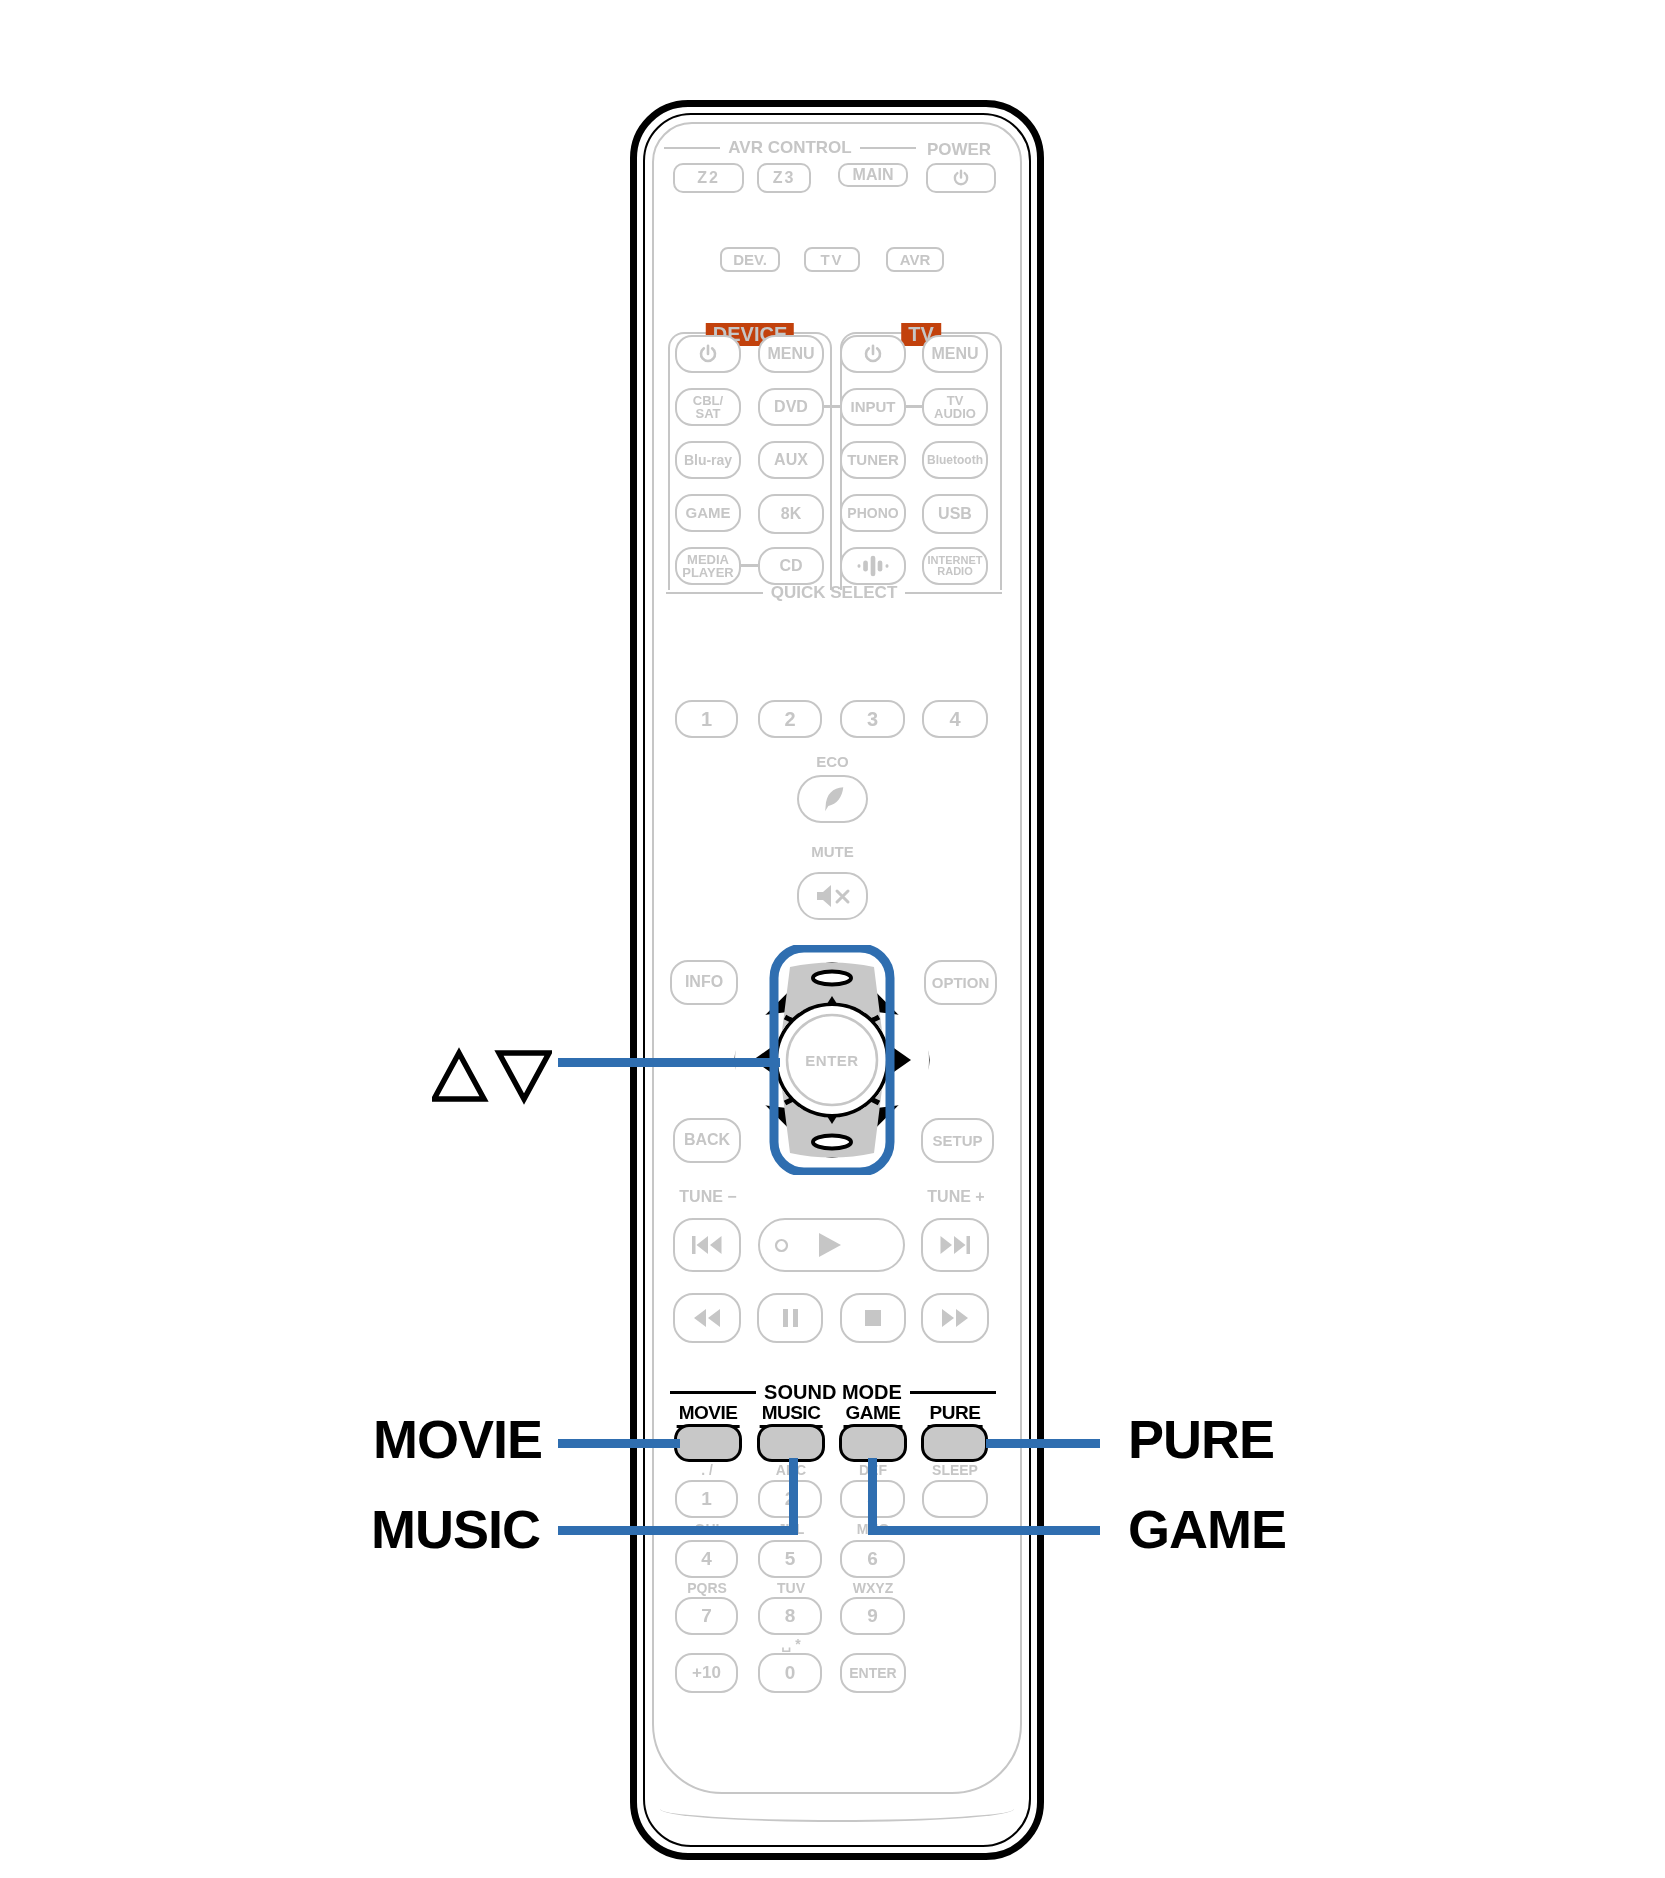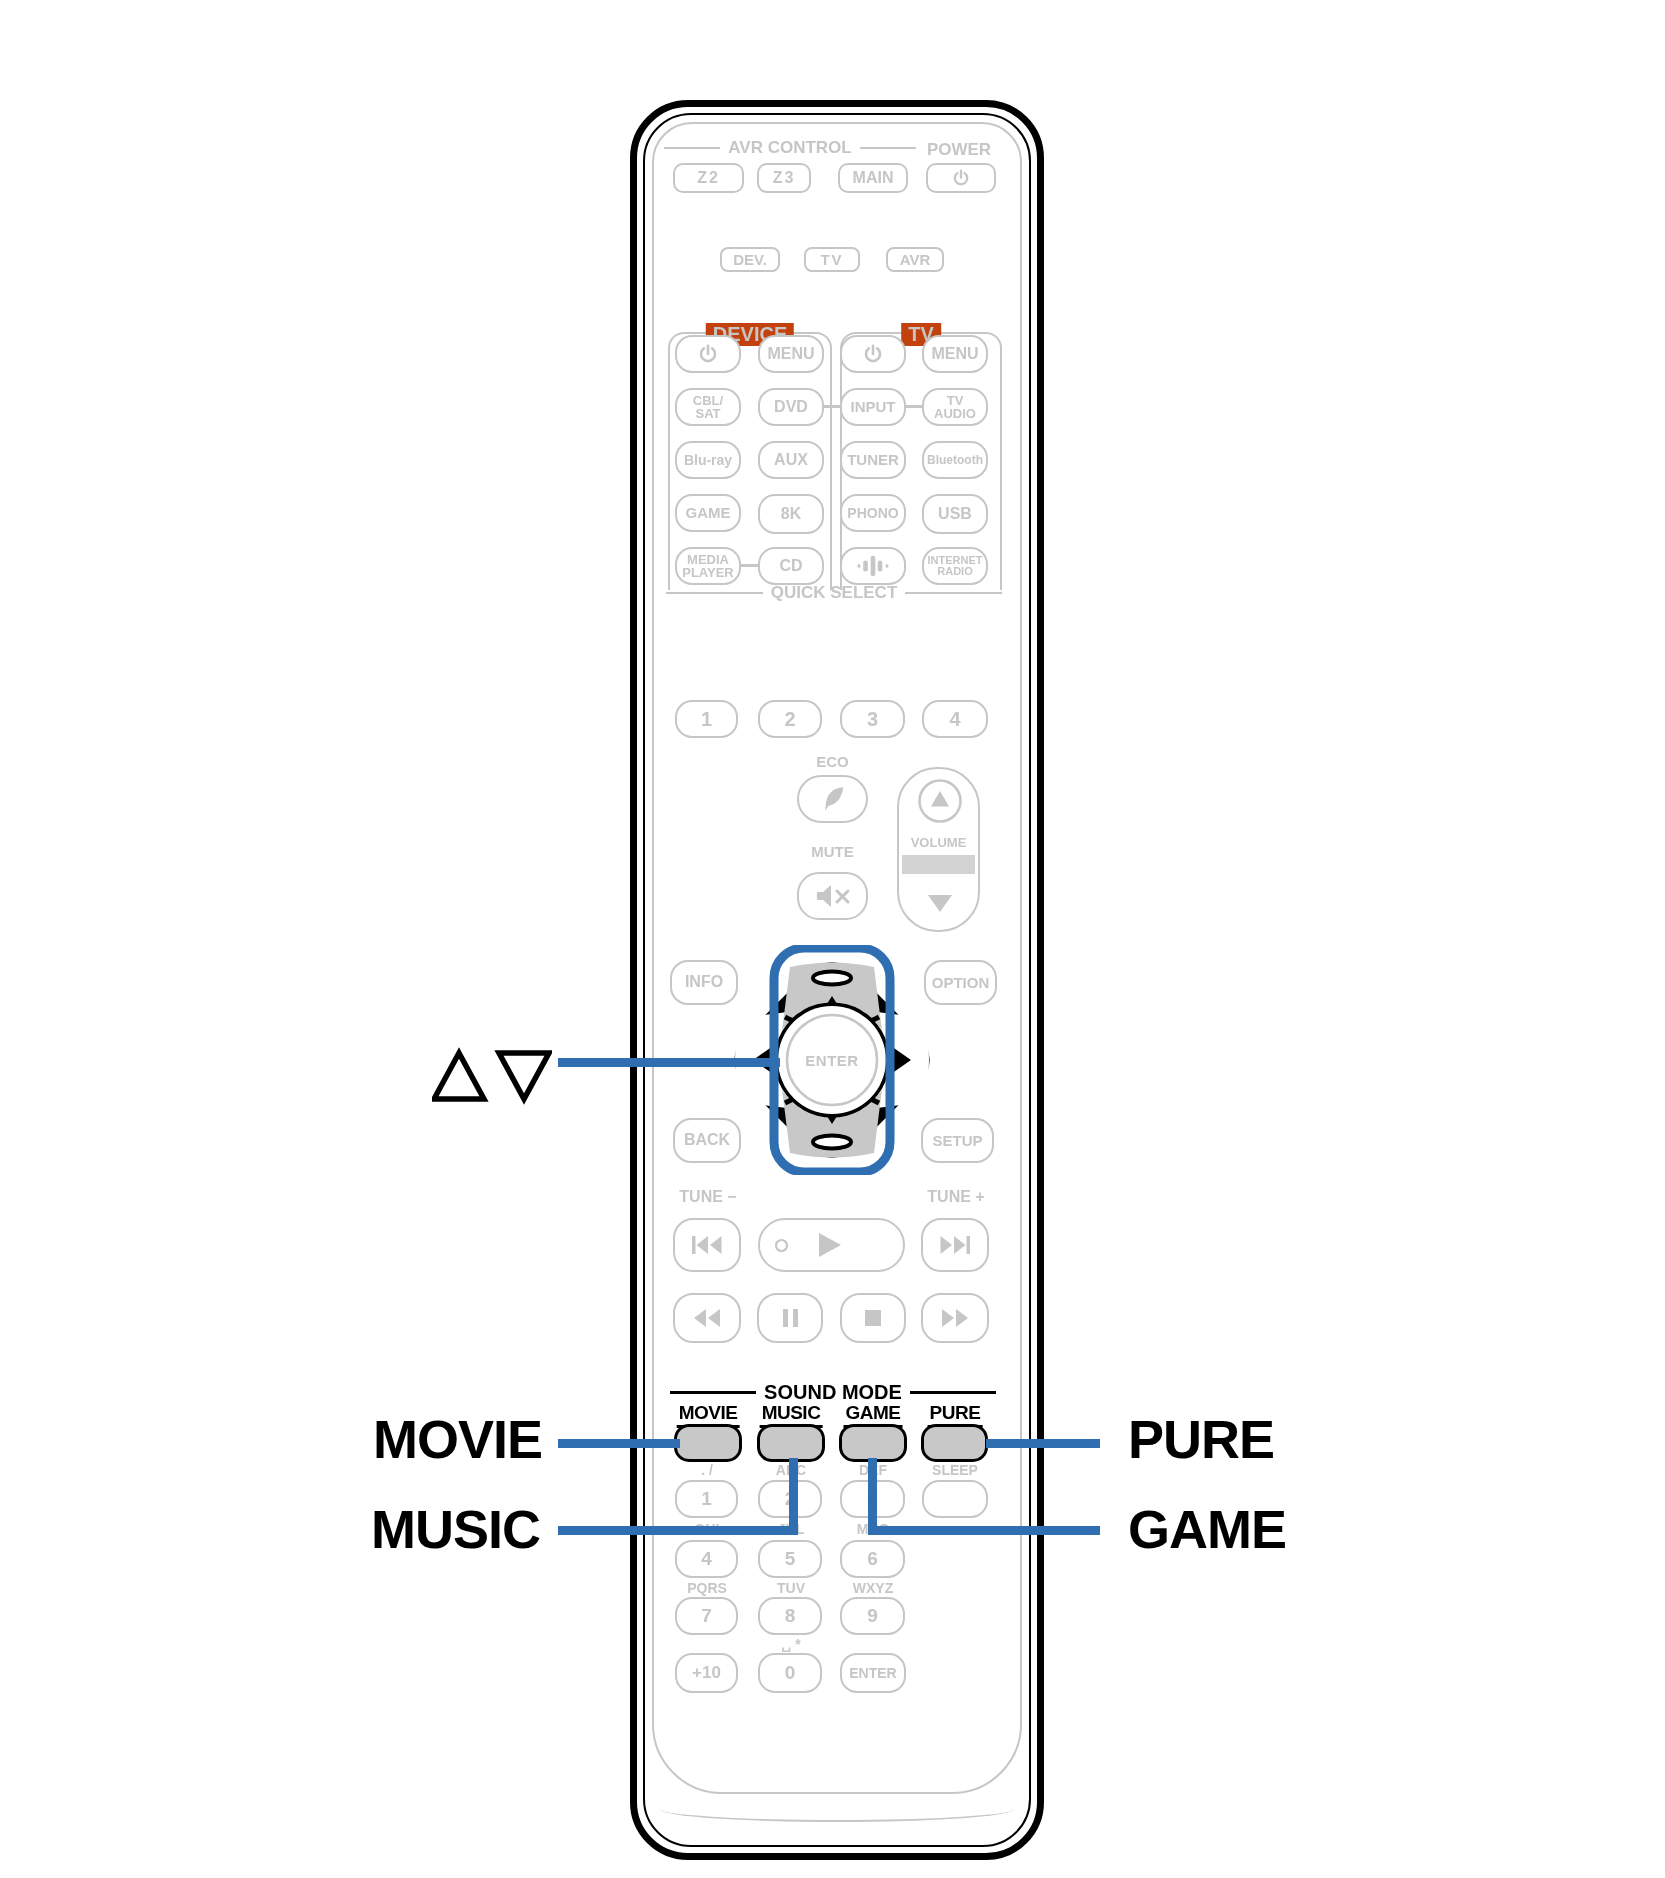--- a/index.html
+++ b/index.html
@@ -56,21 +56,21 @@
 
   <div class="hdr" style="left:664px;top:138px;width:252px;height:20px;font-size:17px;">
     <span class="ln"></span>
       <span>AVR CONTROL</span>
       <span class="ln"></span>
   </div>
   <div class="lbl" style="left:920px;top:140px;width:78px;font-size:17px;">POWER</div>
 
   <div class="btn" style="left:673px;top:163px;width:71px;height:30px;border-radius:10px;font-size:16px;letter-spacing:2px;">Z2</div>
   <div class="btn" style="left:757px;top:163px;width:54px;height:30px;border-radius:10px;font-size:16px;letter-spacing:2px;">Z3</div>
-  <div class="btn" style="left:838px;top:163px;width:70px;height:30px;border-radius:10px;font-size:16px;">MAIN</div>
+  <div class="btn" style="left:838px;top:163px;width:70px;height:24px;border-radius:10px;font-size:16px;">MAIN</div>
   <div class="btn" style="left:926px;top:163px;width:70px;height:30px;border-radius:10px;">
     <svg width="22" height="22" viewBox="0 0 26 26">
       <path d="M13 4.5 v8" stroke="#c6c6c6" stroke-width="2.8" stroke-linecap="round" fill="none"></path>
       <path d="M8.7 7.2 a7.3 7.3 0 1 0 8.6 0" stroke="#c6c6c6" stroke-width="2.8" fill="none" stroke-linecap="round"></path>
     </svg>
   </div>
 
   <div class="btn" style="left:720px;top:247px;width:60px;height:25px;border-radius:8px;font-size:15px;">DEV.</div>
   <div class="btn" style="left:804px;top:247px;width:56px;height:25px;border-radius:8px;font-size:15px;letter-spacing:2px;">TV</div>
   <div class="btn" style="left:886px;top:247px;width:58px;height:25px;border-radius:8px;font-size:15px;">AVR</div>
@@ -151,31 +151,20 @@
   <div class="btn" style="left:922px;top:700px;width:66px;height:38px;font-size:20px;">4</div>
 
   <div class="lbl" style="left:797px;top:753px;width:71px;font-size:15px;">ECO</div>
   <div class="btn" style="left:797px;top:775px;width:71px;height:48px;border-radius:24px;">
     <svg width="28" height="30" viewBox="0 0 30 32">
       <path d="M7 25 C7.5 10 15 4.5 26 3.5 C25 14 19 22 10 23.5 L6.5 29 Z" fill="#c6c6c6"></path>
     </svg>
   </div>
 
 
-  <div class="rocker" style="left:897px;top:767px;width:83px;height:165px;">
-    <svg class="abs" style="left:17px;top:8px;" width="48" height="48" viewBox="0 0 48 48">
-      <circle cx="24" cy="24" r="20.5" fill="none" stroke="#c6c6c6" stroke-width="2.5"></circle>
-      <path d="M24 14 L33 29.5 L15 29.5 Z" fill="#c6c6c6"></path>
-    </svg>
-    <div class="lbl" style="left:0;top:66px;width:100%;font-size:13px;">VOLUME</div>
-    <div class="band" style="top:86px;height:19px;"></div>
-    <svg class="abs" style="left:28px;top:125px;" width="26" height="19" viewBox="0 0 26 19">
-      <path d="M13 18 L25 1 L1 1 Z" fill="#c6c6c6"></path>
-    </svg>
-  </div>
 
   <div class="lbl" style="left:797px;top:843px;width:71px;font-size:15px;">MUTE</div>
   <div class="btn" style="left:797px;top:872px;width:71px;height:48px;border-radius:22px;">
     <svg width="36" height="26" viewBox="0 0 36 26">
       <path d="M2 9 h6 l8 -7 v22 l-8 -7 h-6 Z" fill="#c6c6c6"></path>
       <path d="M22 8 L33 19 M33 8 L22 19" stroke="#c6c6c6" stroke-width="3" stroke-linecap="round"></path>
     </svg>
   </div>
 
   <div class="btn" style="left:670px;top:960px;width:68px;height:45px;border-radius:18px;font-size:16px;">INFO</div>

